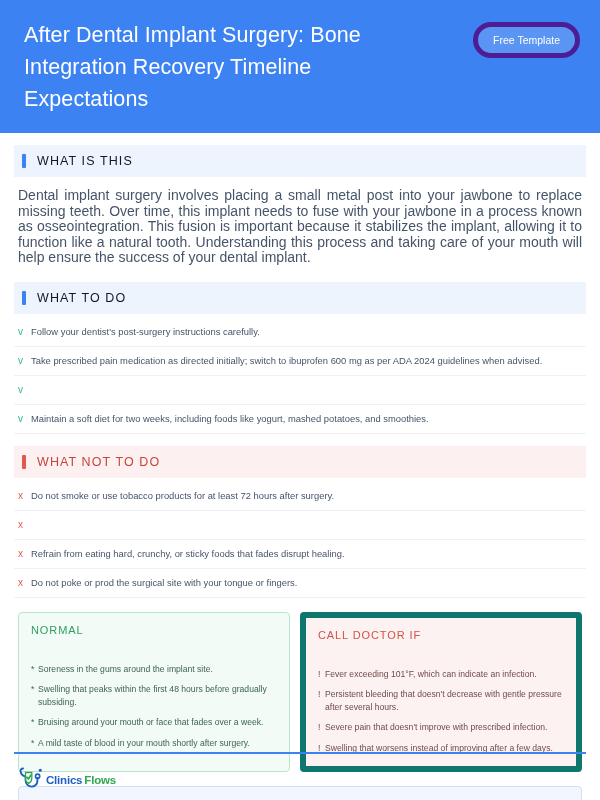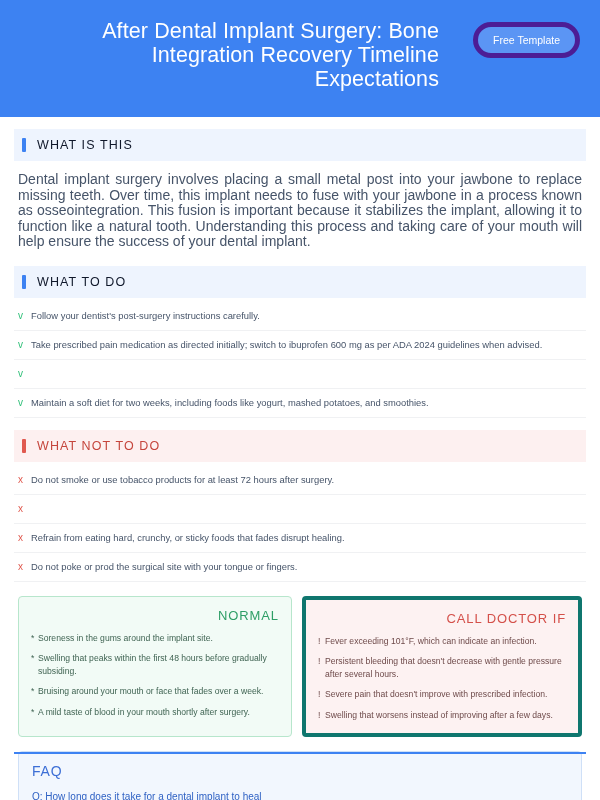--- a/index.html
+++ b/index.html
@@ -21,26 +21,25 @@
     padding: 16px 20px 18px 24px;
     display: flex;
     align-items: flex-start;
     justify-content: space-between;
     box-sizing: border-box;
     min-height: 117px;
   }
   .header-title {
     color: #ffffff;
     font-size: 21.5px;
-    line-height: 24px;
+    line-height: 32px;
     font-weight: 400;
     max-width: 415px;
     letter-spacing: 0.1px;
     margin: 3px 0 0 0;
-    text-align: right;
   }
   .template-pill {
     flex: none;
     margin-top: 6px;
     border: 5px solid #4c1d95;
     background: #5b95f4;
     color: #ffffff;
     font-size: 10.5px;
     border-radius: 20px;
     padding: 7px 15px;
@@ -120,27 +119,26 @@
     border-radius: 4px;
     padding: 11px 12px 12px 12px;
     box-sizing: border-box;
   }
   .card-normal {
     background: #f2fbf6;
     border: 1px solid #b7e6cc;
   }
   .card-doctor {
     background: #fdf2f2;
-    border: 4px solid #0f766e;
+    border: 6px solid #0f766e;
   }
   .card-title {
-    font-size: 13px;
+    font-size: 11px;
     letter-spacing: 0.9px;
-    margin-bottom: 9px;
-    text-align: right;
+    margin-bottom: 27px;
   }
   .card-normal .card-title { color: #2e9e66; }
   .card-doctor .card-title { color: #d4504a; }
   .card-row {
     display: flex;
     align-items: flex-start;
     font-size: 8.6px;
     line-height: 12.5px;
     margin-bottom: 8px;
   }
@@ -319,13 +317,26 @@
     <div class="faq-q">Q: How long does it take for a dental implant to heal</div>
     <div class="faq-a">A: The bone integration process typically takes 3-6 months. You</div>
     <div class="faq-q">Q: What can I eat after dental implant surgery?</div>
 
   </div>
 
 </div>
 
 <div class="footer-rule"></div>
 <div class="footer">
+  <div class="logo">
+    <span>
+      <svg width="26" height="26" viewBox="0 0 26 26">
+        <path d="M5 3.5 C3.2 3.5 2.2 5 2.6 6.8 C3.1 9.2 5 11 7.6 11.6 L7.6 15.5 C7.6 19 10.4 21.6 13.6 21.6 C16.8 21.6 19.4 19.2 19.4 16 L19.4 13" fill="none" stroke="#1f5fbf" stroke-width="1.9" stroke-linecap="round"></path>
+        <circle cx="19.6" cy="11.2" r="2.1" fill="none" stroke="#1f5fbf" stroke-width="1.7"></circle>
+        <circle cx="22.3" cy="5.2" r="1.5" fill="#1f5fbf"></circle>
+        <path d="M7.5 7.5 L13.8 7.5 L13.8 13.2 C13.8 16 11.8 17.8 10.6 18.4 C9.4 17.8 7.5 16 7.5 13.2 Z" fill="#ffffff" stroke="#2fa84f" stroke-width="1.3"></path>
+        <path d="M8.9 12.3 L10.3 13.9 L12.8 10.3" fill="none" stroke="#2fa84f" stroke-width="1.8" stroke-linecap="round" stroke-linejoin="round"></path>
+      </svg>
+    </span>
+    <span class="logo-word logo-clinics">Clinics</span>
+    <span class="logo-word logo-flows">Flows</span>
+  </div>
 </div>
 
 </body></html>

